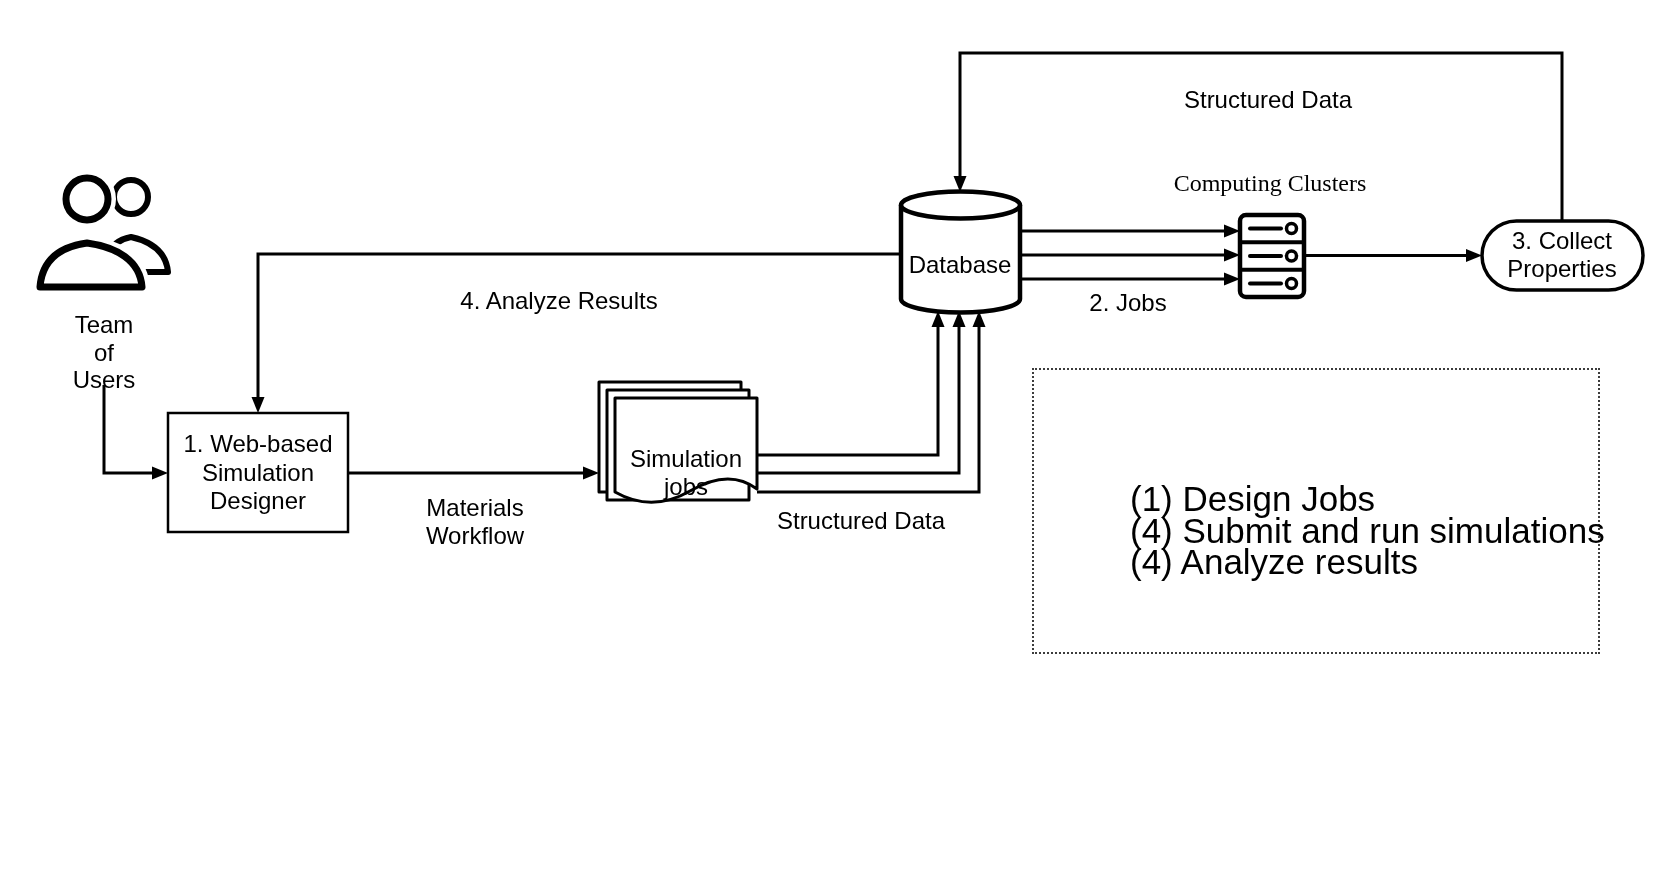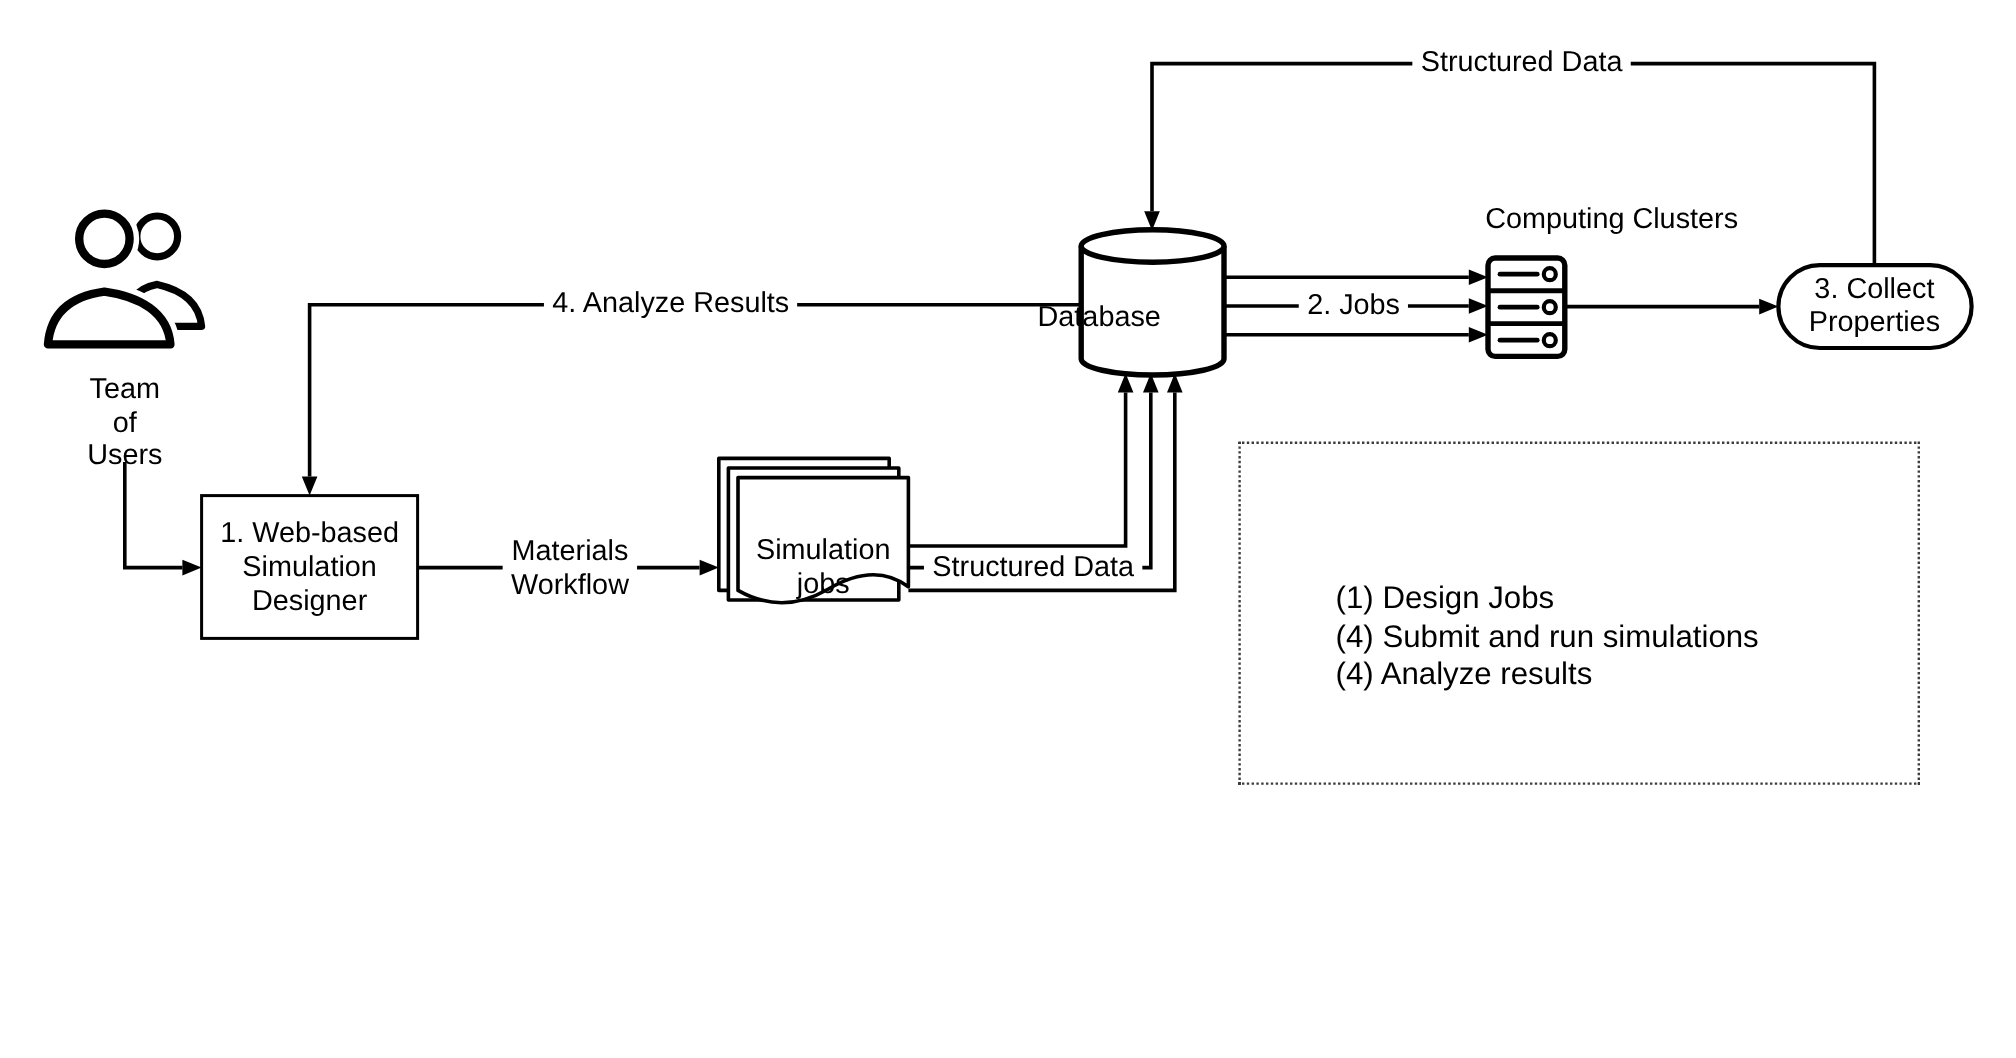--- a/index.html
+++ b/index.html
@@ -13,36 +13,36 @@
   .lbl{
     position:absolute;
     transform:translate(-50%,-50%);
     text-align:center;
     white-space:pre-line;
     font-size:24px;
     line-height:28px;
     color:#000;
   }
   .nowrap{white-space:nowrap;}
-  .bg{background:#ffffff;padding:0 7px;}
+  .bg{background:#ffffff;padding:0 7px;margin-top:48px;}
   #exec-box{
     position:absolute;left:1032px;top:368px;width:568px;height:286px;
     border:2px dotted #3c3c3c;
     box-sizing:border-box;
   }
   #exec-title{
     position:absolute;left:96px;top:24px;
     font-size:29px;line-height:34px;
     text-decoration:underline;
     text-underline-offset:4px;
     white-space:nowrap;
   }
   #exec-items{
-    position:absolute;left:79px;top:113px;
-    font-size:26px;line-height:31.5px;
+    position:absolute;left:96px;top:113px;
+    font-size:35px;line-height:31.5px;
     white-space:nowrap;
   }
 </style>
 </head>
 <body>
 
 <div id="canvas">
 
   <svg id="diagram-svg" width="1680" height="882" viewBox="0 0 1680 882">
 
@@ -146,25 +146,25 @@
   <div class="lbl bg" style="left:475px;top:474px;">Materials
 Workflow</div>
 
   <div class="lbl" style="left:686px;top:473px;">Simulation
 jobs</div>
 
   <div class="lbl bg nowrap" style="left:559px;top:253px;">4. Analyze Results</div>
 
   <div class="lbl bg nowrap" style="left:861px;top:473px;">Structured Data</div>
 
-  <div class="lbl nowrap" style="left:916px;top:265px;">Database</div>
+  <div class="lbl nowrap" style="left:960px;top:265px;">Database</div>
 
   <div class="lbl bg nowrap" style="left:1128px;top:255px;">2. Jobs</div>
 
-  <div class="lbl nowrap" style="left:1343px;top:183px;">Computing Clusters</div>
+  <div class="lbl nowrap" style="left:1270px;top:183px;font-family:Liberation Serif, serif;">Computing Clusters</div>
 
   <div class="lbl bg nowrap" style="left:1268px;top:52px;">Structured Data</div>
 
   <div class="lbl" style="left:1562px;top:255px;">3. Collect
 Properties</div>
 
   <div id="exec-box">
     <div id="exec-items">
       <div>(1) Design Jobs</div>
       <div>(4) Submit and run simulations</div>

